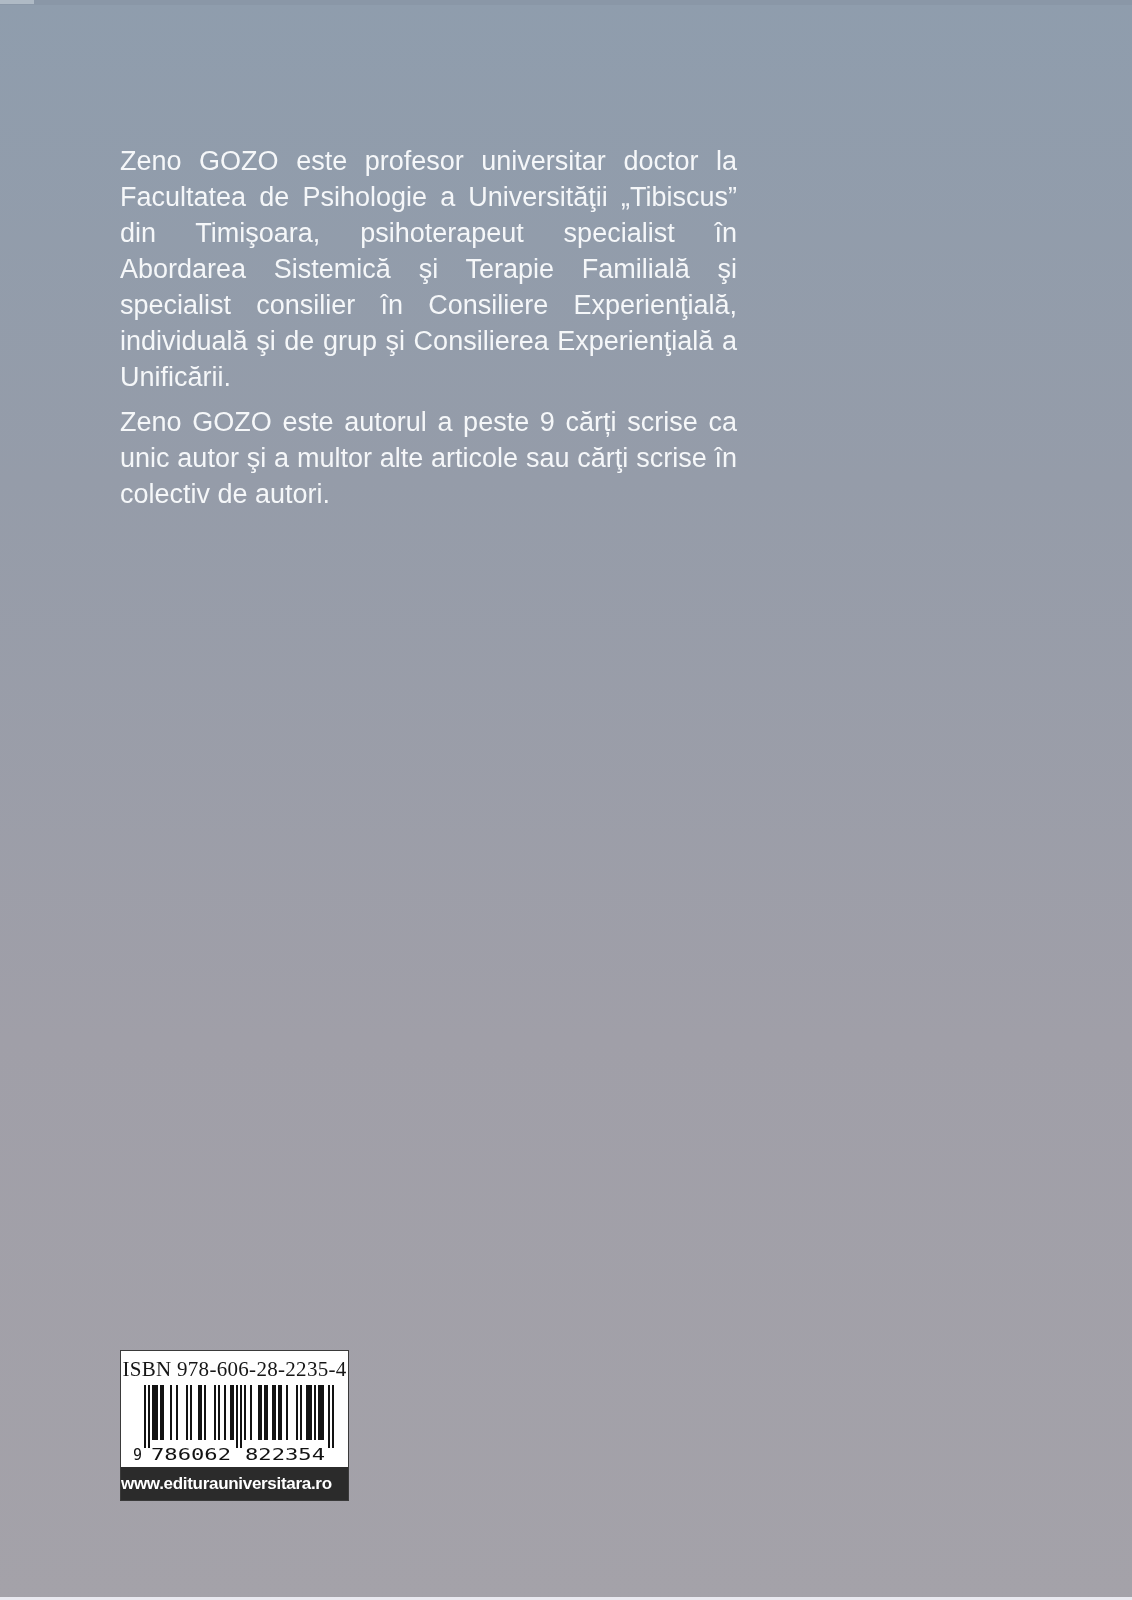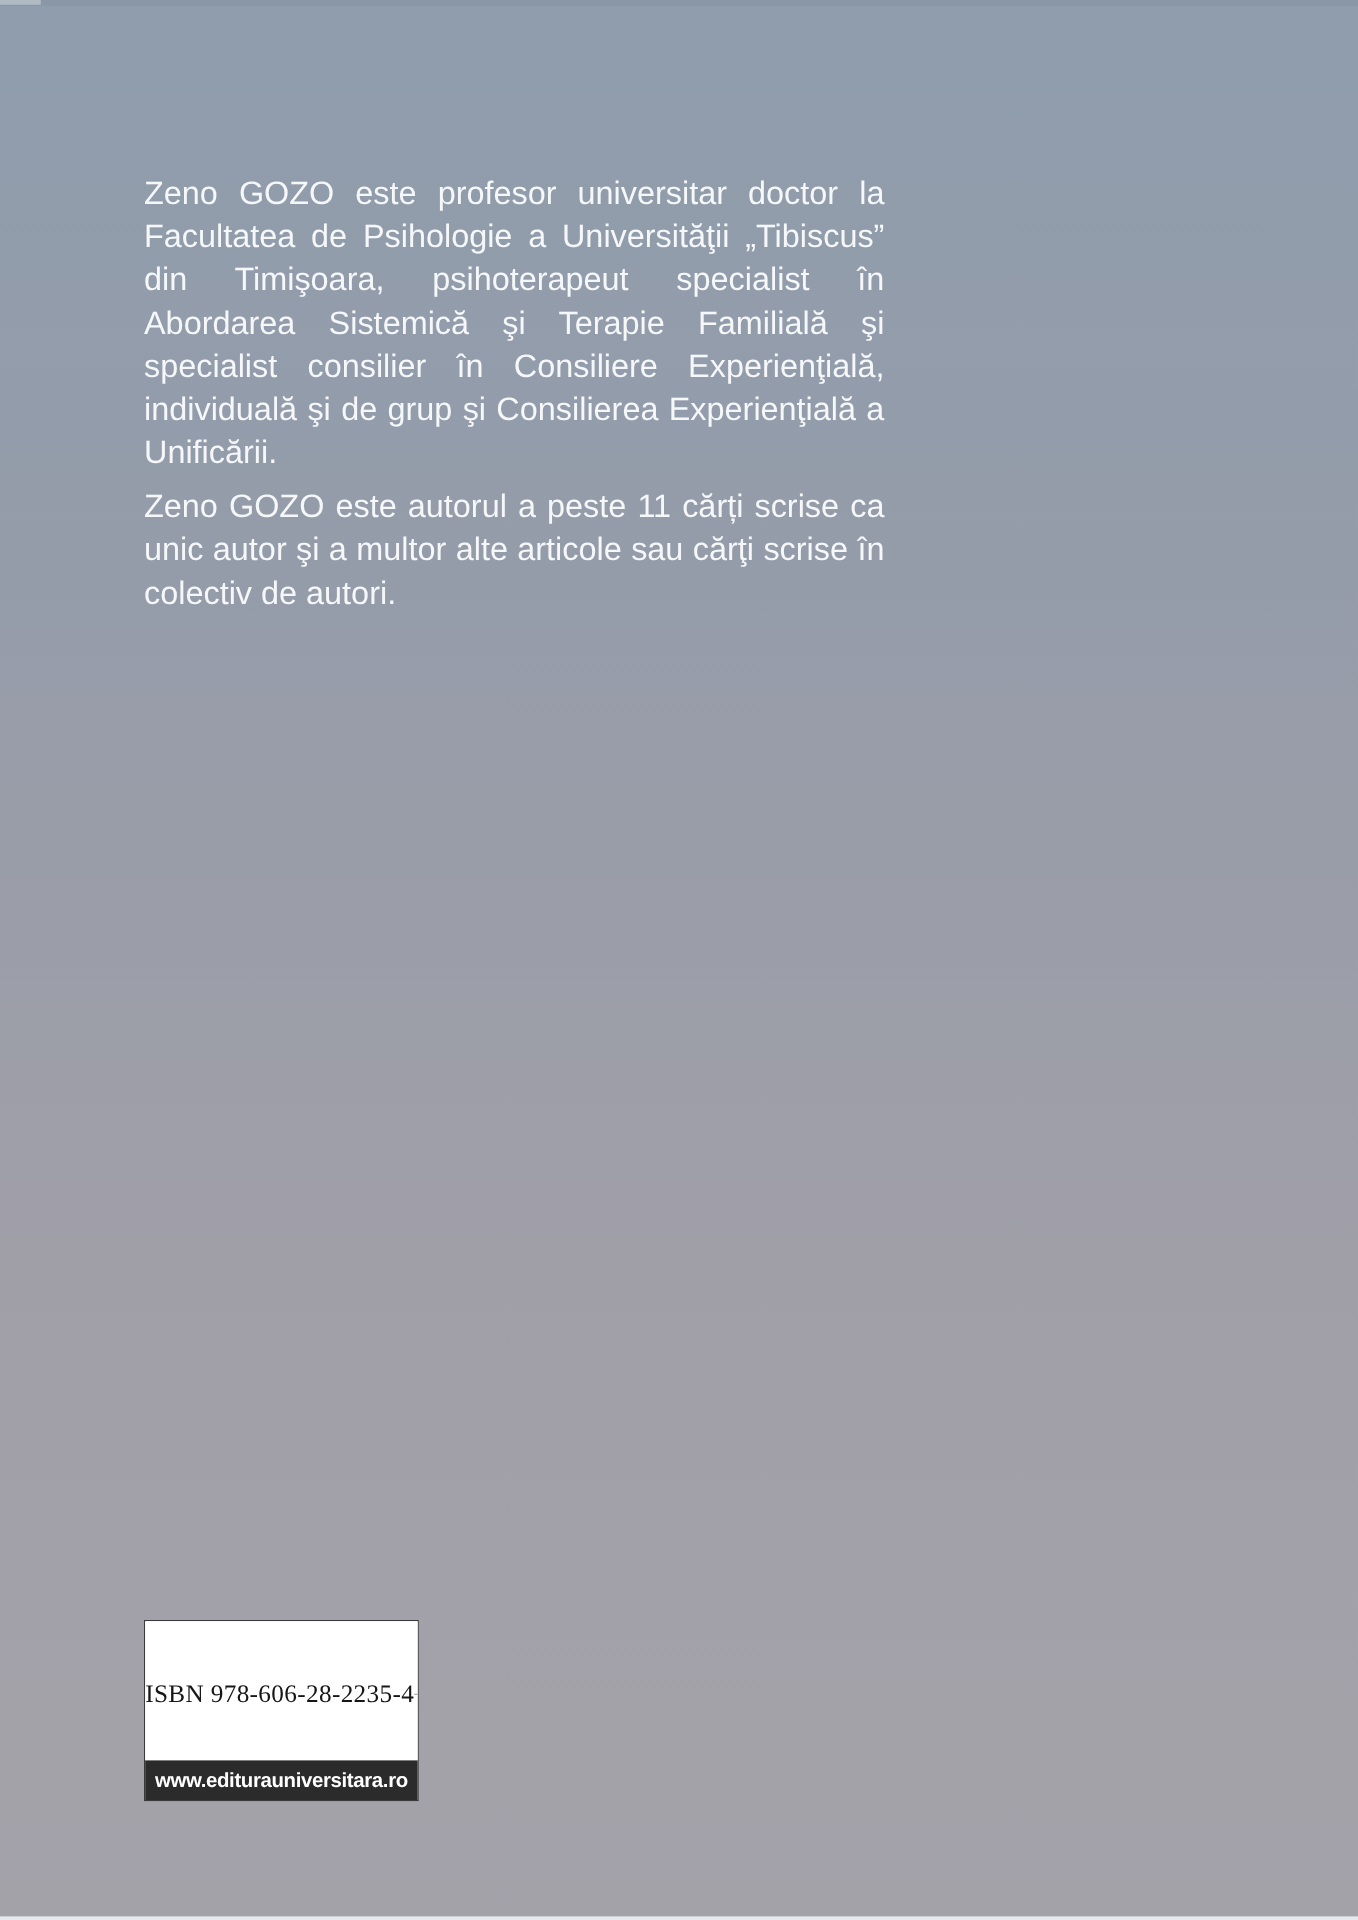--- a/index.html
+++ b/index.html
@@ -37,59 +37,59 @@
     position: absolute; left: 120px; top: 1350px;
     width: 229px; height: 151px;
     background: #FFFFFF;
     border: 1px solid #3A3A3A;
     box-sizing: border-box;
     display: flex; flex-direction: column;
   }
   .barcode-white {
     flex: 1;
     background: #FFFFFF;
-    display: flex; flex-direction: row; align-items: center;
+    display: flex; flex-direction: column; align-items: center;
     padding-top: 4px;
   }
   .isbn {
     font-family: "Liberation Serif", serif;
     font-size: 21px; line-height: 28px;
     letter-spacing: 0.3px;
     color: #161616;
     white-space: nowrap;
   }
   .ean { display: block; margin-top: 1px; }
   .ean rect { fill: #121212; }
   .ean text {
     font-family: "DejaVu Sans Mono", monospace;
     font-size: 15px; fill: #121212;
   }
   .site-bar {
     height: 33px;
     background: #2B2B2B;
-    display: flex; align-items: center; justify-content: center;
+    display: flex; align-items: center; 
   }
   .site-bar span {
     color: #FFFFFF;
     font-weight: bold;
     font-size: 17px;
     letter-spacing: -0.3px;
     white-space: nowrap;
   }
 </style>
 </head>
 <body>
 
 <div class="cover">
   <div class="top-edge"></div>
   <div class="top-notch"></div>
 
   <main class="bio">
     <p>Zeno GOZO este profesor universitar doctor la Facultatea de Psihologie a Universităţii „Tibiscus” din Timişoara, psihoterapeut specialist în Abordarea Sistemică şi Terapie Familială şi specialist consilier în Consiliere Experienţială, individuală şi de grup şi Consilierea Experienţială a Unificării.</p>
-    <p>Zeno GOZO este autorul a peste 11 cărți scrise ca unic autor şi a multor alte articole sau cărţi scrise în colectiv de autori.</p>
+    <p>Zeno GOZO este autorul a peste 9 cărți scrise ca unic autor şi a multor alte articole sau cărţi scrise în colectiv de autori.</p>
   </main>
 
   <div class="barcode-block">
     <div class="barcode-white">
       <div class="isbn">ISBN 978-606-28-2235-4</div>
       <svg class="ean" viewBox="0 0 202 80" width="202" height="80" xmlns="http://www.w3.org/2000/svg">
         <g>
             <rect x="10" y="1" width="2" height="63"></rect>
             <rect x="14" y="1" width="2" height="63"></rect>
             <rect x="18" y="1" width="2" height="55"></rect>

